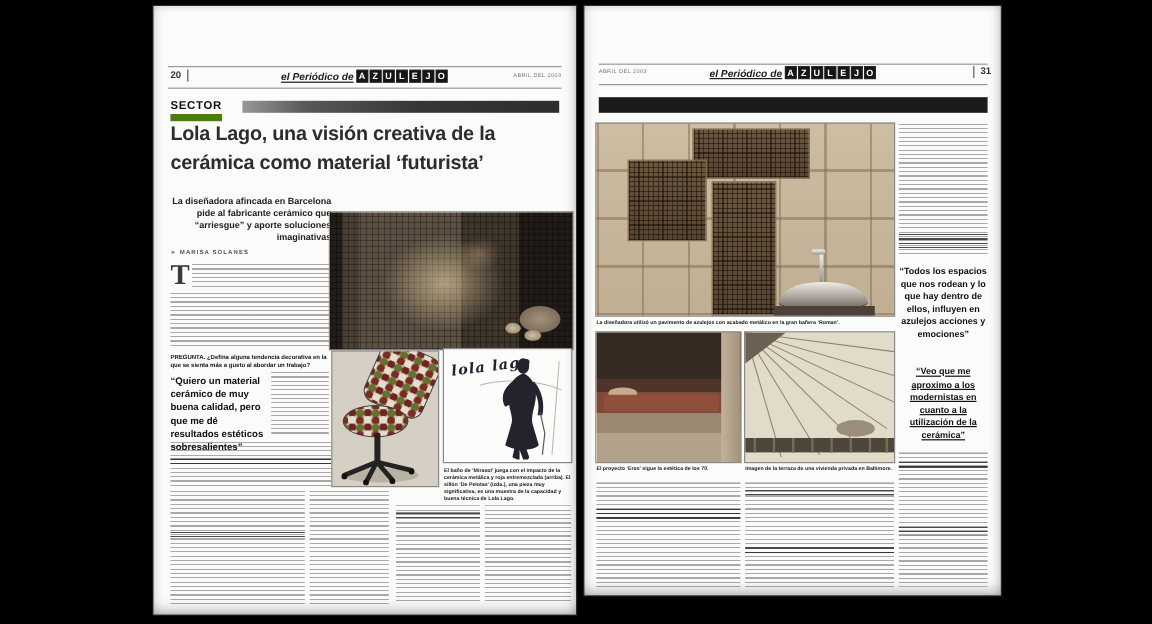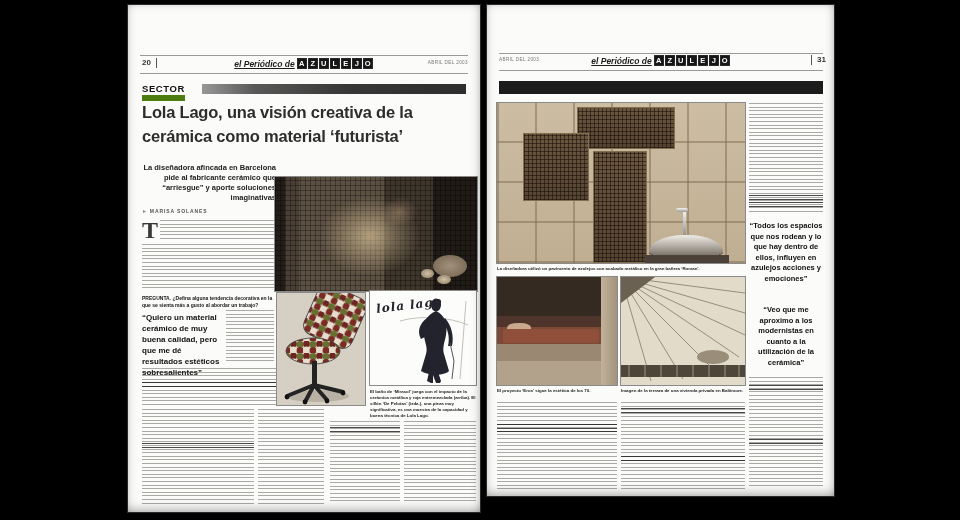--- a/index.html
+++ b/index.html
@@ -240,18 +240,18 @@
   </div>
   <div class="flines" style="left:134px;top:397px;width:124px;height:88px;">
     <div class="fbold" style="left:0;top:6px;width:124px;height:7px;"></div>
     <div class="fbold" style="left:0;top:54px;width:124px;height:7px;"></div>
   </div>
 
   <div class="flines" style="left:262px;top:98px;width:74px;height:112px;">
     <div class="fbold" style="left:0;top:92px;width:74px;height:12px;"></div>
   </div>
   <div class="pullquote c" style="left:262px;top:216px;width:74px;">“Todos los espacios que nos rodean y lo que hay dentro de ellos, influyen en azulejos acciones y emociones”</div>
-  <div class="pullquote c" style="left:262px;top:300px;width:74px;">“Veo que me aproximo a los modernistas en cuanto a la utilización de la cerámica”</div>
+  <div class="pullquote c" style="left:262px;top:300px;width:74px;text-decoration:underline;">“Veo que me aproximo a los modernistas en cuanto a la utilización de la cerámica”</div>
   <div class="flines" style="left:262px;top:372px;width:74px;height:112px;">
     <div class="fbold" style="left:0;top:8px;width:74px;height:7px;"></div>
     <div class="fbold" style="left:0;top:62px;width:74px;height:7px;"></div>
   </div>
 </div>
 
 </body></html>

